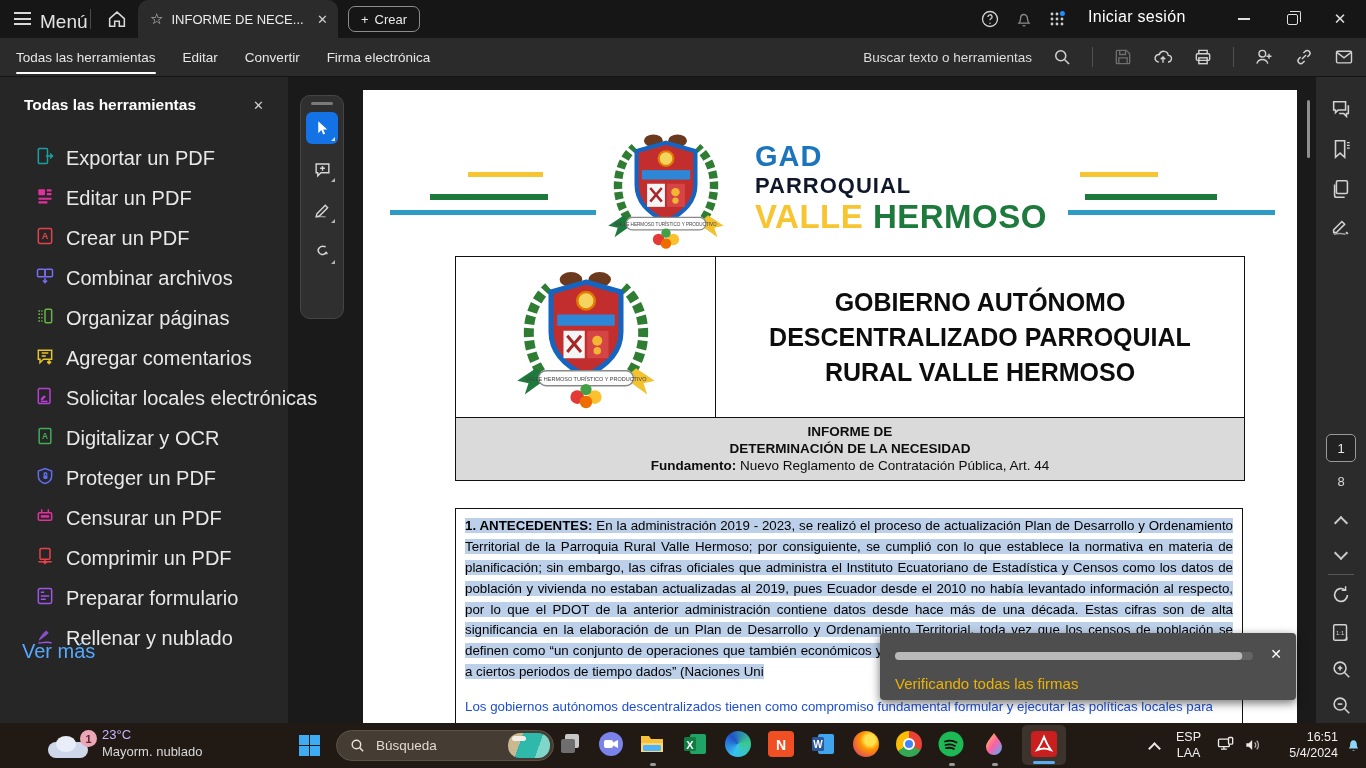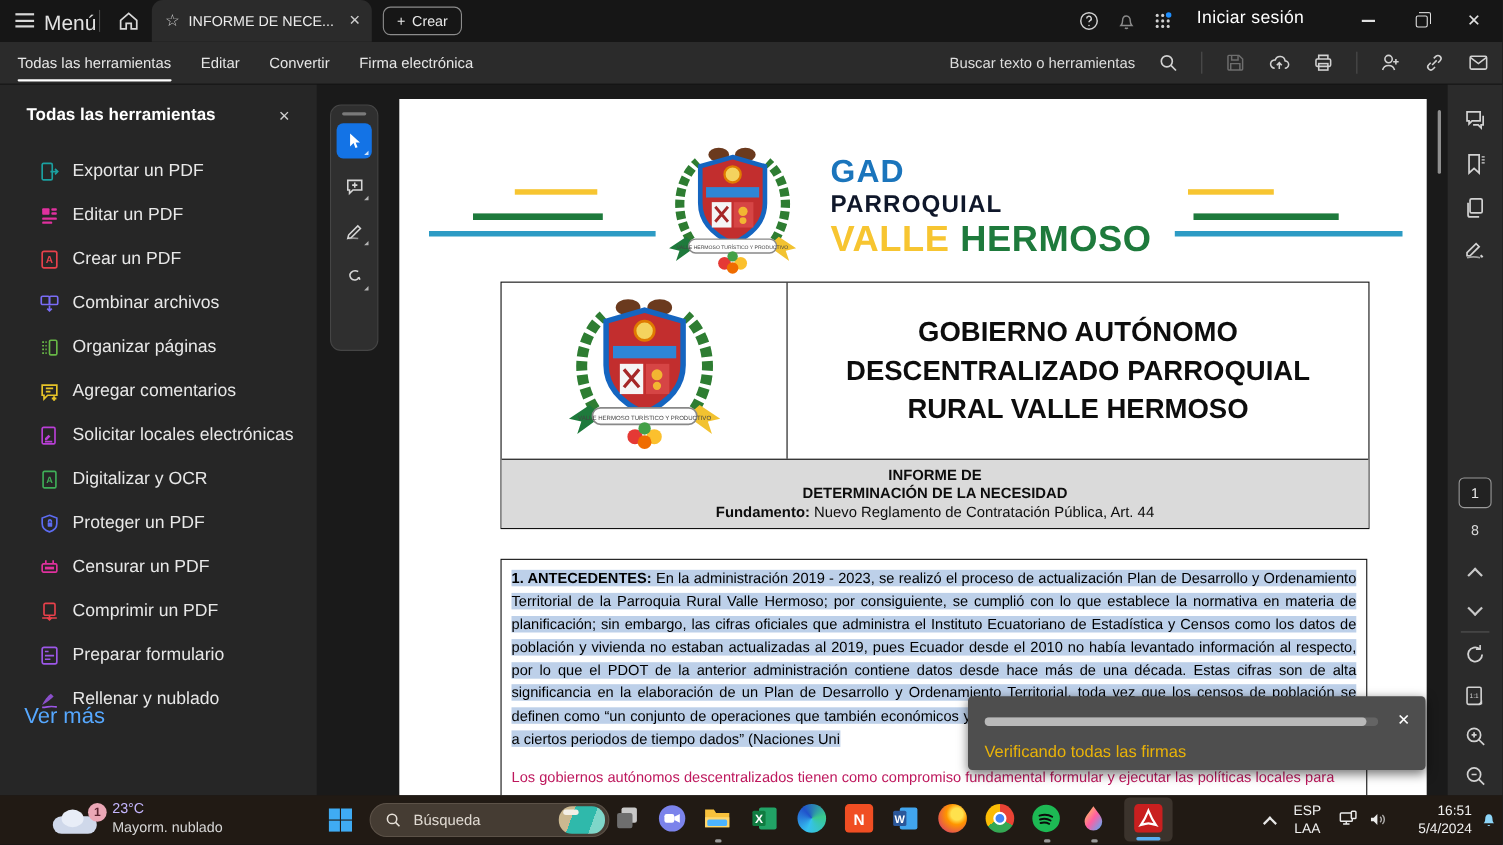--- a/index.html
+++ b/index.html
@@ -36,21 +36,21 @@
   .t-ico { width:20px; height:20px; color:#d2d2d2; cursor:pointer; }
   .t-ico.disabled { color:#6e6e6e; cursor:default; }
   .v-div { width:1px; height:20px; background:#4f4f4f; }
 
   
   .left-panel { position:absolute; left:0; top:76px; width:288px; height:647px; background:#262626; z-index:20; }
   .panel-title { position:absolute; left:24px; top:20px; color:#ffffff; font-size:15.5px; font-weight:bold; }
   .panel-close { position:absolute; left:253px; top:22px; color:#cfcfcf; font-size:13px; cursor:pointer; }
   .tool-item { position:absolute; left:0; width:288px; height:40px; cursor:pointer; }
   .tool-item .ti-icon { position:absolute; left:35px; top:10px; width:20px; height:20px; }
-  .tool-item .ti-label { position:absolute; left:66px; top:11px; font-size:16px; color:#e8e8e8; white-space:nowrap; }
+  .tool-item .ti-label { position:absolute; left:66px; top:11px; font-size:20px; color:#e8e8e8; white-space:nowrap; }
   .see-more { position:absolute; left:22px; top:564px; color:#56a8ff; font-size:20px; cursor:pointer; }
 
   
   .doc-area { position:absolute; left:288px; top:76px; width:1028px; height:647px; background:#1a1a1a; overflow:hidden; }
   .page { position:absolute; left:75px; top:14px; width:934px; height:660px; background:#ffffff; }
   .doc-scrollbar { position:absolute; left:1019px; top:24px; width:3px; height:58px; background:#8f8f8f; border-radius:2px; }
 
   
   .quick-tools { position:absolute; left:12px; top:19px; width:44px; height:224px; background:#2f2f2f; border:1px solid #454545; border-radius:10px; z-index:10; display:flex; flex-direction:column; align-items:center; padding-top:6px; }
   .qt-handle { width:22px; height:3px; border-radius:2px; background:#7a7a7a; margin-bottom:7px; }
@@ -75,21 +75,21 @@
   .org-line { font-size:25px; font-weight:bold; color:#0d0d0d; line-height:35px; text-align:center; }
   .hdr-row2 { border-top:1.5px solid #111; background:#dadada; text-align:center; padding:5px 4px 6px; }
   .rep-line { font-size:13.5px; font-weight:bold; color:#0d0d0d; line-height:17px; }
   .rep-line3 { font-size:13.5px; color:#0d0d0d; line-height:17px; }
   .rep-line3 b { font-weight:bold; }
 
   
   .body-box { position:absolute; left:92px; top:418px; width:788px; border:1.3px solid #111; padding:7px 9px 20px; }
   .para1 { font-size:13.3px; line-height:1.57; text-align:justify; color:#000; }
   .para1 .hl { background:#bdd0e9; }
-  .para2 { margin-top:14px; font-size:13.3px; line-height:1.57; text-align:justify; color:#be185d; }
+  .para2 { margin-top:14px; font-size:13.3px; line-height:1.57; text-align:justify; color:#1d4ed8; }
 
   
   .right-rail { position:absolute; left:1316px; top:76px; width:50px; height:647px; background:#2b2b2b; z-index:20; }
   .rr-ico { position:absolute; left:14px; width:22px; height:22px; color:#d2d2d2; cursor:pointer; }
   .page-box { position:absolute; left:10px; top:358px; width:30px; height:28px; border:1px solid #9a9a9a; border-radius:5px; color:#e8e8e8; font-size:13px; display:flex; align-items:center; justify-content:center; background:#222; }
   .page-total { position:absolute; left:0; top:398px; width:50px; text-align:center; color:#d8d8d8; font-size:13px; }
   .chev { position:absolute; left:20px; width:10px; height:10px; border-left:2px solid #c9c9c9; border-top:2px solid #c9c9c9; cursor:pointer; }
   .chev.up { top:442px; transform:rotate(45deg); }
   .chev.down { top:472px; transform:rotate(225deg); }
   .rr-div { position:absolute; left:12px; top:498px; width:26px; height:1px; background:#555; }

